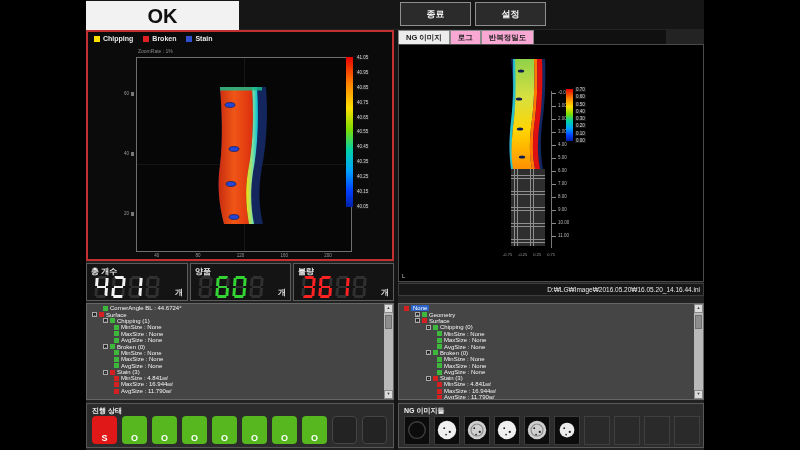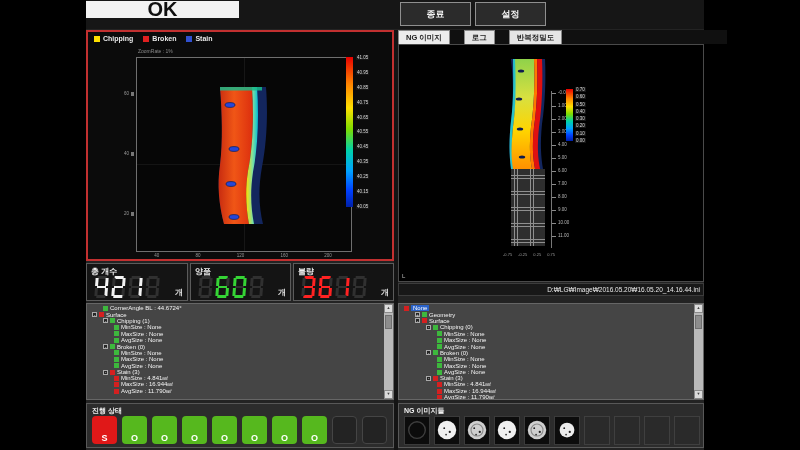--- a/index.html
+++ b/index.html
@@ -2,21 +2,21 @@
 <html><head>
 <meta charset="utf-8">
 <style>
   html,body{margin:0;padding:0;background:#000;}
   body{width:800px;height:450px;position:relative;overflow:hidden;
        font-family:"Liberation Sans",sans-serif;-webkit-font-smoothing:antialiased;}
   #app{position:absolute;left:86px;top:0;width:618px;height:450px;background:#232323;}
 
   
   #topbar{position:absolute;left:0;top:0;width:618px;height:29px;background:#161616;}
-  #ok{position:absolute;left:0;top:1px;width:153px;height:17px;background:#f2f2f2;color:#101010;
+  #ok{position:absolute;left:0;top:1px;width:153px;height:30px;background:#f2f2f2;color:#101010;
       font-size:20px;font-weight:bold;display:flex;align-items:center;justify-content:center;}
   #ng{position:absolute;left:154px;top:1px;width:153px;height:27px;background:#e01818;color:#fff;
       font-size:20px;font-weight:bold;display:flex;align-items:center;justify-content:center;}
   #ctrlbtns{position:absolute;left:314px;top:2px;width:300px;height:25px;display:flex;gap:4px;}
   .ctrl-btn{width:71px;height:24px;background:#2b2b2b;border:1px solid #8f8f8f;color:#f0f0f0;
       font-size:9px;font-weight:bold;display:flex;align-items:center;justify-content:center;box-sizing:border-box;}
 
   
   #limg{position:absolute;left:0;top:30px;width:308px;height:231px;background:#0b0b0b;
         border:2px solid #c23030;box-sizing:border-box;}
@@ -69,24 +69,24 @@
   .pcell{width:25px;height:28px;border-radius:4px;position:relative;}
   .pcell.ok{background:#56b81e;} .pcell.start{background:#e01818;} .pcell.empty{background:#232323;border:1px solid #454545;box-sizing:border-box;}
   .pcell span{position:absolute;left:0;right:0;bottom:1px;text-align:center;color:#fff;font-size:9px;font-weight:bold;}
   #thumbs{position:absolute;left:5px;top:12px;display:flex;gap:4px;}
   .thumb{width:26px;height:29px;background:#0c0c0c;border:1px solid #3a3a3a;box-sizing:border-box;}
   .thumb.empty{background:#2a2a2a;border:1px solid #3f3f3f;}
   .thumb svg{width:100%;height:100%;}
 
   
   #divider{position:absolute;left:308px;top:30px;width:4px;height:420px;background:#141414;}
-  #tabsbar{position:absolute;left:312px;top:30px;width:329px;height:14px;background:#101010;display:flex;align-items:flex-end;gap:14px;}
+  #tabsbar{position:absolute;left:312px;top:30px;width:268px;height:14px;background:#101010;display:flex;align-items:flex-end;gap:0;}
   .tab{font-size:7.5px;font-weight:bold;padding:2px 7px 1px;border:1px solid #888;border-bottom:none;box-sizing:border-box;}
   .tab.active{background:#ececec;color:#1a1a1a;}
-  .tab.inactive{background:#e5e5e5;color:#222;}
+  .tab.inactive{background:#f9a8d4;color:#222;}
   #rimg{position:absolute;left:312px;top:44px;width:306px;height:238px;background:#000;border:1px solid #4a4a4a;box-sizing:border-box;}
   #strip-right{position:absolute;left:110px;top:14px;width:38px;height:110px;}
   #mesh{position:absolute;left:112px;top:124px;width:34px;height:77px;background-color:#2e2e2e;
     background-image:repeating-linear-gradient(0deg,#8f8f8f 0,#8f8f8f .5px,transparent .5px,transparent 3.2px),
                      repeating-linear-gradient(90deg,#8f8f8f 0,#8f8f8f .5px,transparent .5px,transparent 3.2px);}
   #ruler{position:absolute;left:152px;top:46px;width:40px;height:157px;border-left:1px solid #777;}
   .rtick{position:absolute;left:0;display:flex;align-items:center;}
   .rtick .dash{width:4px;height:1px;background:#8a8a8a;margin-right:2px;}
   .rtick .rlab{color:#b8b8b8;font-size:4.5px;line-height:4px;}
   #rp-cbar{position:absolute;left:167px;top:44px;width:7px;height:52px;}

